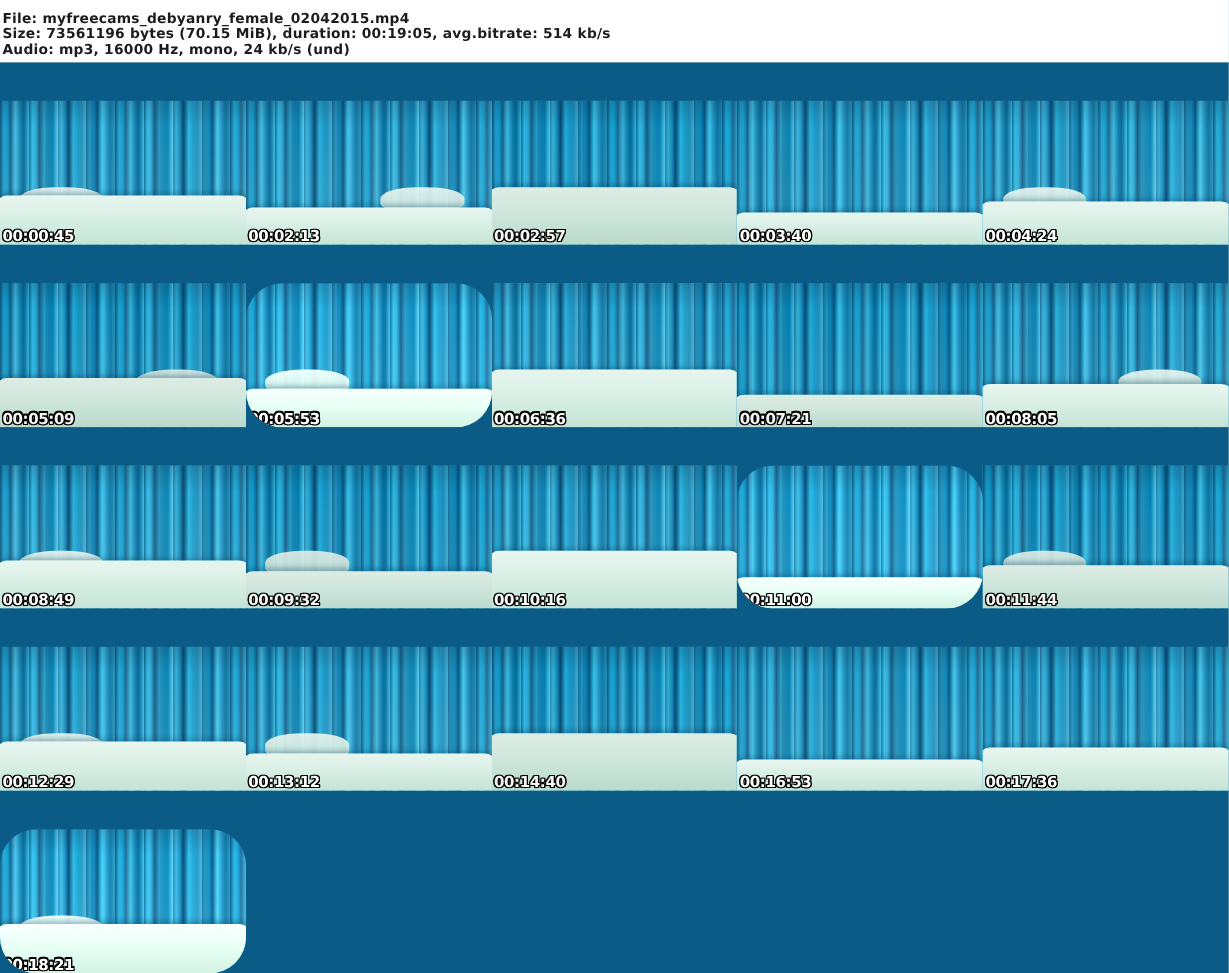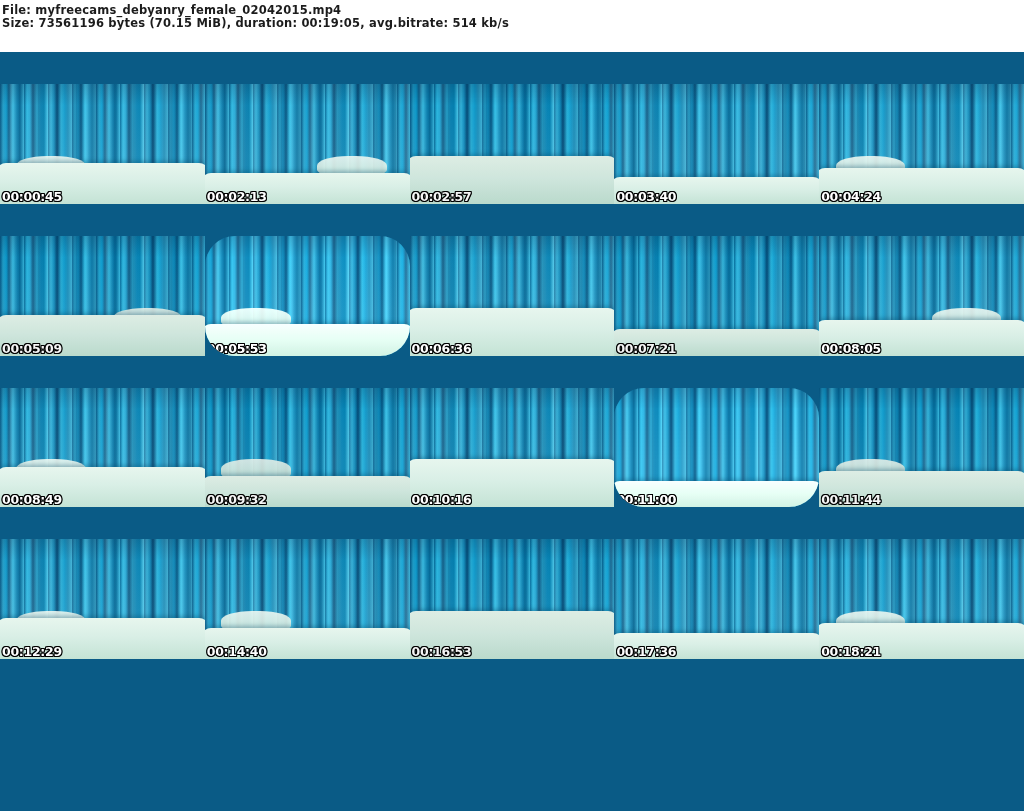--- a/index.html
+++ b/index.html
@@ -13,21 +13,21 @@
   }
 
   
   .header {
     width: 1024px;
     height: 52px;
     background: #ffffff;
     padding: 4px 0 0 2px;
     display: flex;
     flex-direction: column;
-    justify-content: flex-start;
+    justify-content: center;
   }
   .header-line {
     font-size: 11.5px;
     font-weight: 700;
     line-height: 13px;
     color: #1c1c1c;
     white-space: nowrap;
     letter-spacing: 0.2px;
   }
 
@@ -107,20 +107,21 @@
       -1px  0   0 #000, 1px  0   0 #000,
        0   -1px 0 #000, 0    1px 0 #000;
   }
 </style>
 </head>
 <body>
 
 <div class="header">
     <div class="header-line">File: myfreecams_debyanry_female_02042015.mp4</div>
     <div class="header-line">Size: 73561196 bytes (70.15 MiB), duration: 00:19:05, avg.bitrate: 514 kb/s</div>
+    <div class="header-line">Audio: mp3, 16000 Hz, mono, 24 kb/s (und)</div>
   </div>
 
 <div class="grid">
     <div class="thumb">
     <div class="curtain"></div>
     <div class="pillow"></div>
     <div class="couch"></div>
     <span class="ts">00:00:45</span>
   </div>
     <div class="thumb">
@@ -210,20 +211,26 @@
     <div class="thumb">
     <div class="curtain"></div>
     <div class="pillow"></div>
     <div class="couch"></div>
     <span class="ts">00:12:29</span>
   </div>
     <div class="thumb">
     <div class="curtain"></div>
     <div class="pillow"></div>
     <div class="couch"></div>
+    <span class="ts">00:13:12</span>
+  </div>
+    <div class="thumb">
+    <div class="curtain"></div>
+    <div class="pillow"></div>
+    <div class="couch"></div>
     <span class="ts">00:14:40</span>
   </div>
     <div class="thumb">
     <div class="curtain"></div>
     <div class="pillow"></div>
     <div class="couch"></div>
     <span class="ts">00:16:53</span>
   </div>
     <div class="thumb">
     <div class="curtain"></div>

